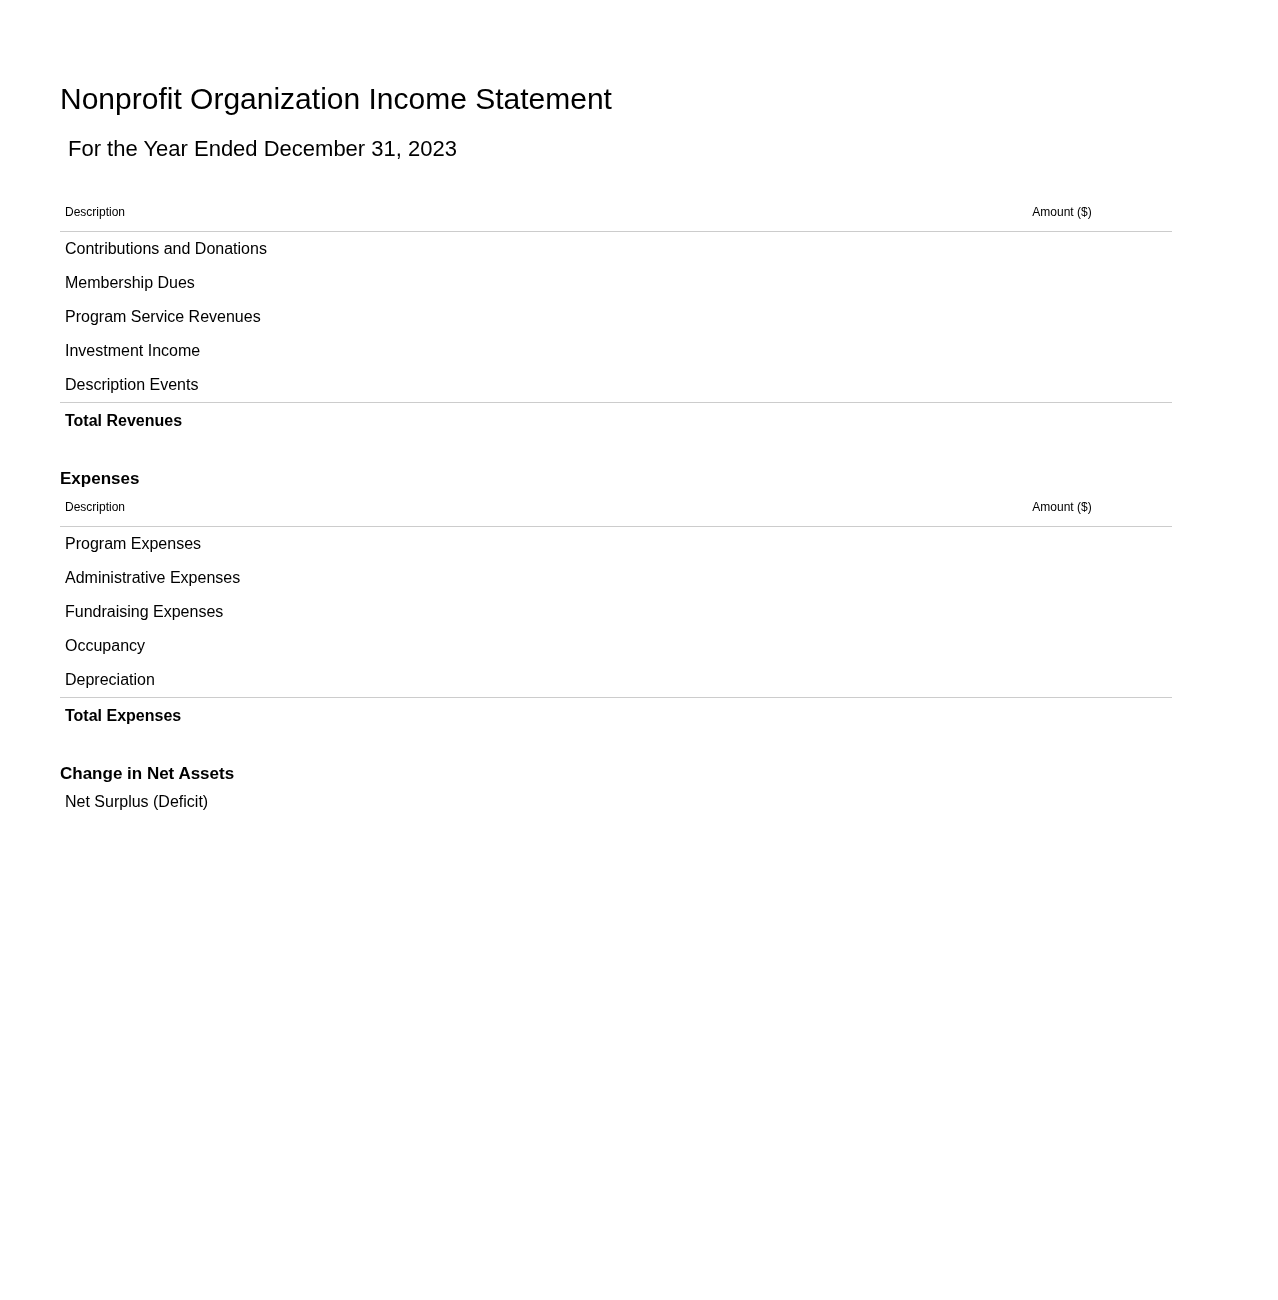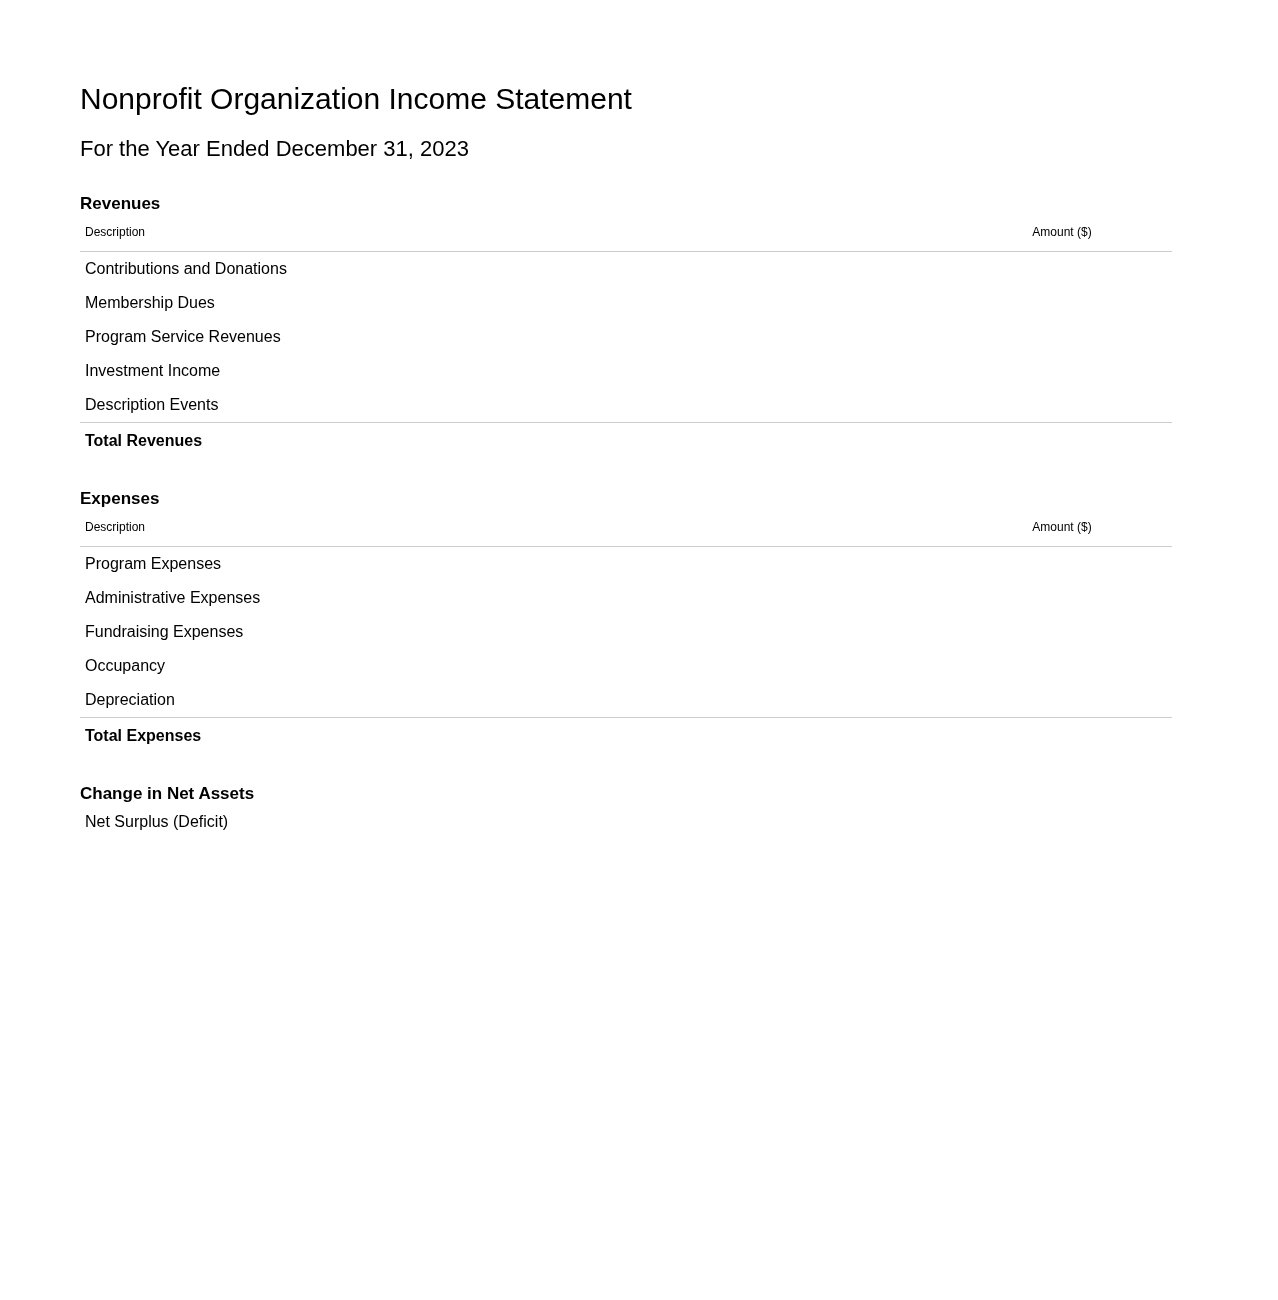--- a/index.html
+++ b/index.html
@@ -8,35 +8,35 @@
     width: 1278px;
     height: 1300px;
     background: #ffffff;
     color: #000000;
     font-family: "Liberation Sans", "DejaVu Sans", sans-serif;
     -webkit-font-smoothing: antialiased;
   }
   .page {
     width: 1278px;
     height: 1300px;
-    padding: 81px 106px 0 80px;
+    padding: 81px 106px 0 60px;
     background: #ffffff;
     overflow: hidden;
   }
   .doc-title {
     font-size: 30px;
     font-weight: 400;
     line-height: 36px;
     margin: 0 0 19px 0;
   }
   .doc-subtitle {
     font-size: 22px;
     font-weight: 400;
     line-height: 26px;
-    margin: 0 0 32px 0;
+    margin: 0 0 32px 8px;
   }
   .statement-section { margin: 0 0 30px 0; }
   .section-heading {
     font-size: 17px;
     font-weight: 700;
     line-height: 20px;
     margin: 0;
   }
   table.statement-table {
     width: 100%;
@@ -82,21 +82,20 @@
 </style>
 </head>
 <body>
 
 <div class="page">
 
   <h1 class="doc-title">Nonprofit Organization Income Statement</h1>
   <p class="doc-subtitle">For the Year Ended December 31, 2023</p>
 
   <section class="statement-section">
-    <h2 class="section-heading">Revenues</h2>
     <table class="statement-table">
       <colgroup>
           <col class="desc-col">
           <col class="amt-col">
         </colgroup>
       <thead>
         <tr>
           <th class="desc">Description</th>
           <th class="amt">Amount ($)</th>
         </tr>

